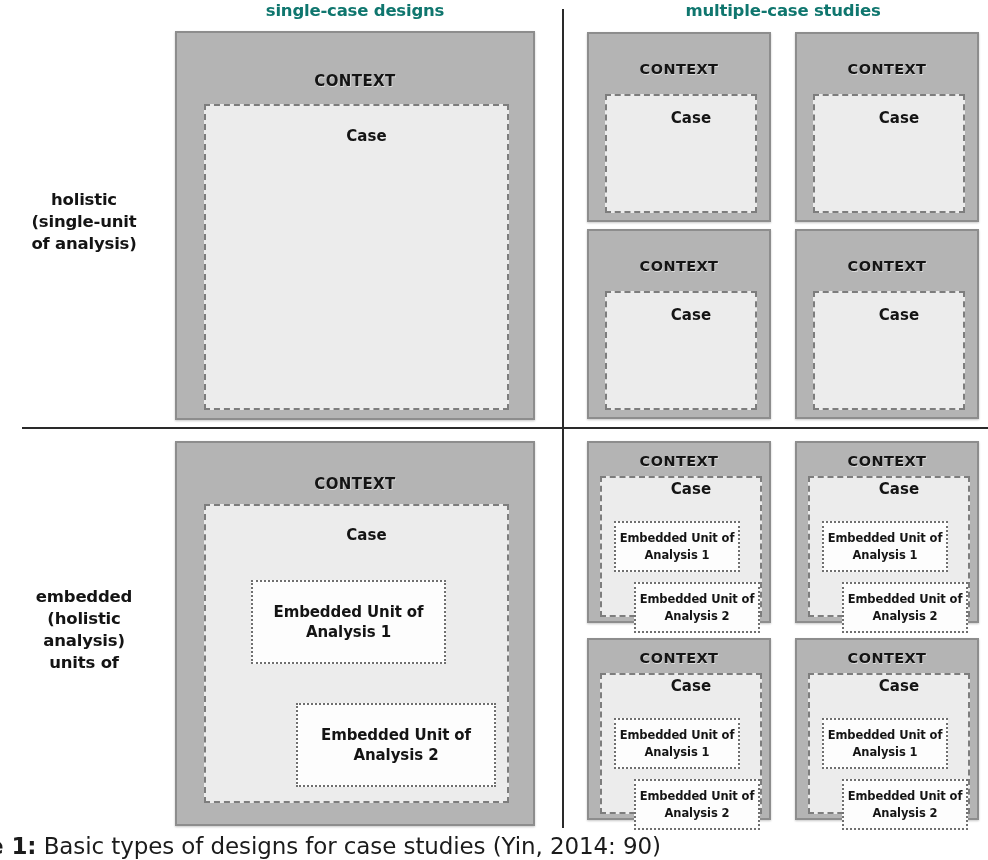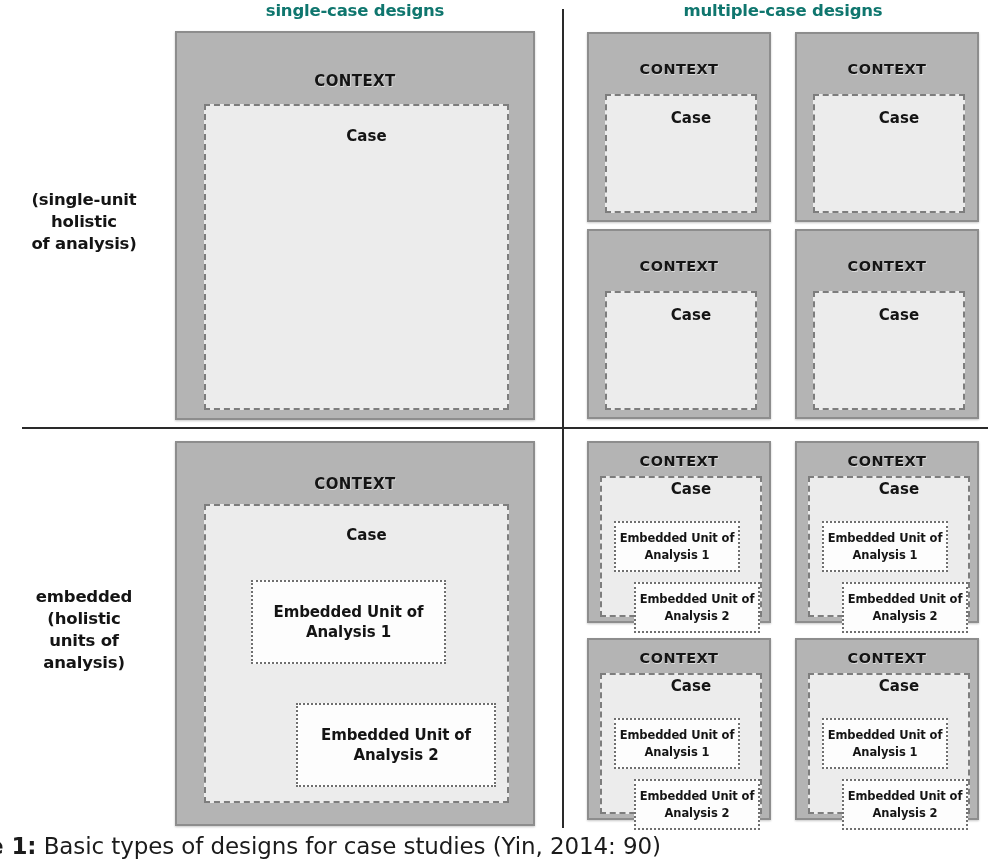--- a/index.html
+++ b/index.html
@@ -159,32 +159,32 @@
     color: #1b1b1b;
     white-space: nowrap;
     letter-spacing: -0.1px;
   }
   #figure-caption .caption-number { font-weight: bold; }
 </style>
 </head>
 <body>
 
 <div class="col-header" id="col-header-single">single-case designs</div>
-<div class="col-header" id="col-header-multiple">multiple-case designs</div>
+<div class="col-header" id="col-header-multiple">multiple-case studies</div>
 
 <div class="row-label" id="row-label-holistic">
+  <div>holistic</div>
   <div>(single-unit</div>
-  <div>holistic</div>
   <div>of analysis)</div>
 </div>
 <div class="row-label" id="row-label-embedded">
   <div>embedded</div>
   <div>(holistic</div>
+  <div>analysis)</div>
   <div>units of</div>
-  <div>analysis)</div>
 </div>
 
 <div id="divider-horizontal"></div>
 <div id="divider-vertical"></div>
 
 <div class="context-box" id="q1-context">
   <div class="context-label">CONTEXT</div>
   <div class="case-box" id="q1-case">
     <div class="case-label">Case</div>
   </div>

